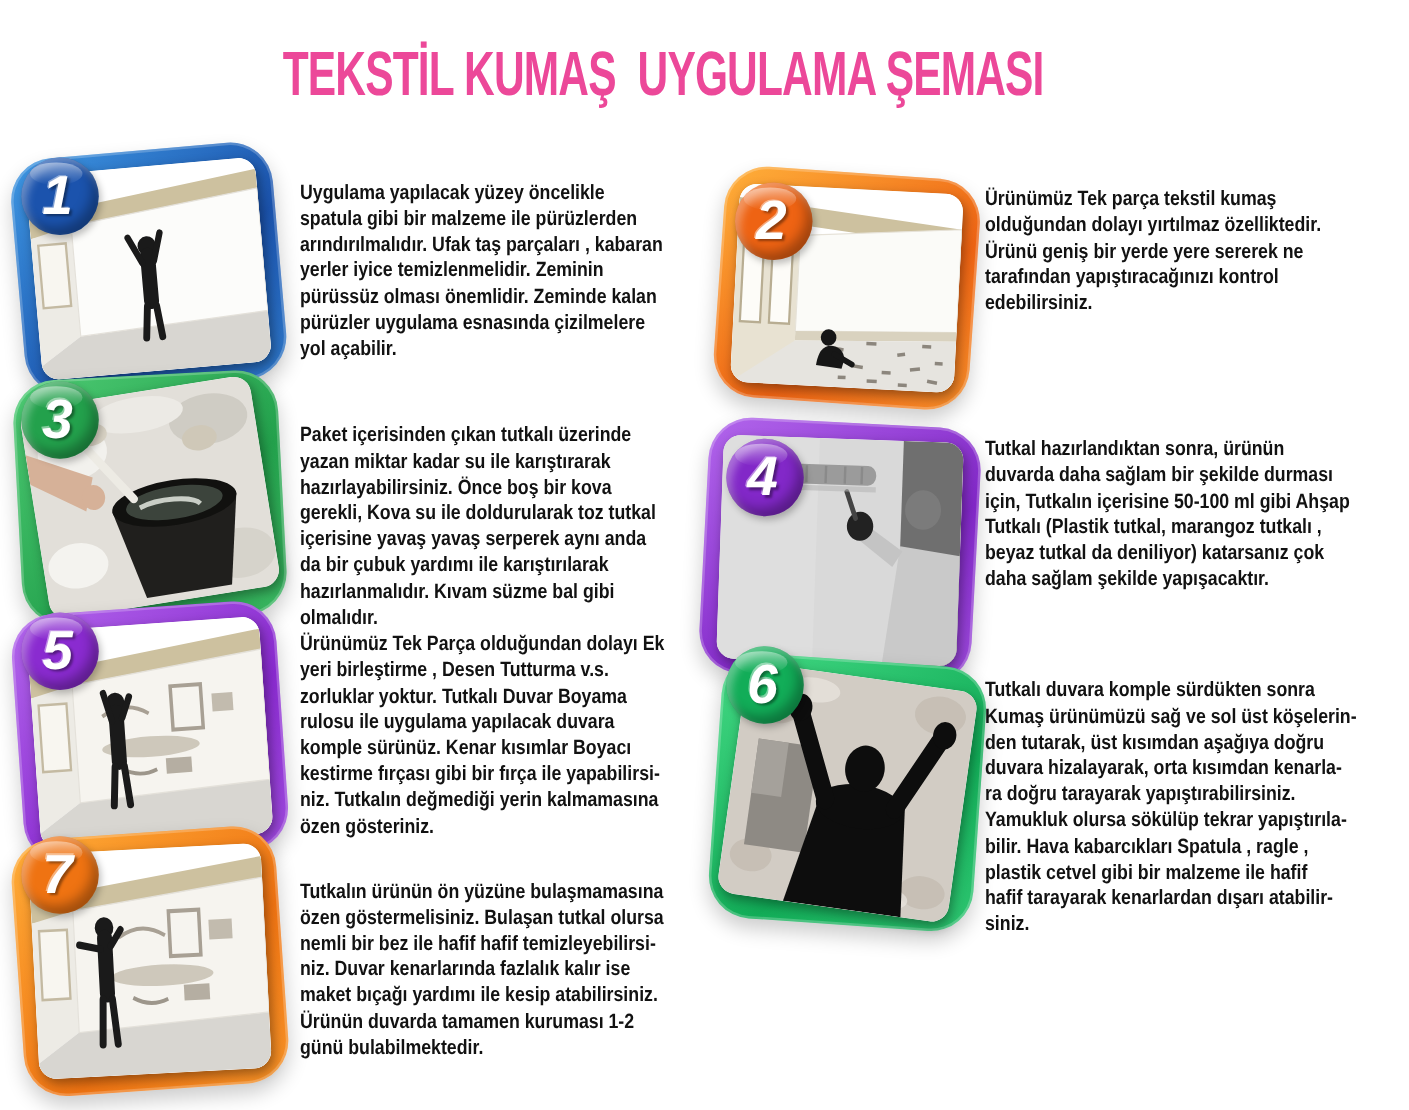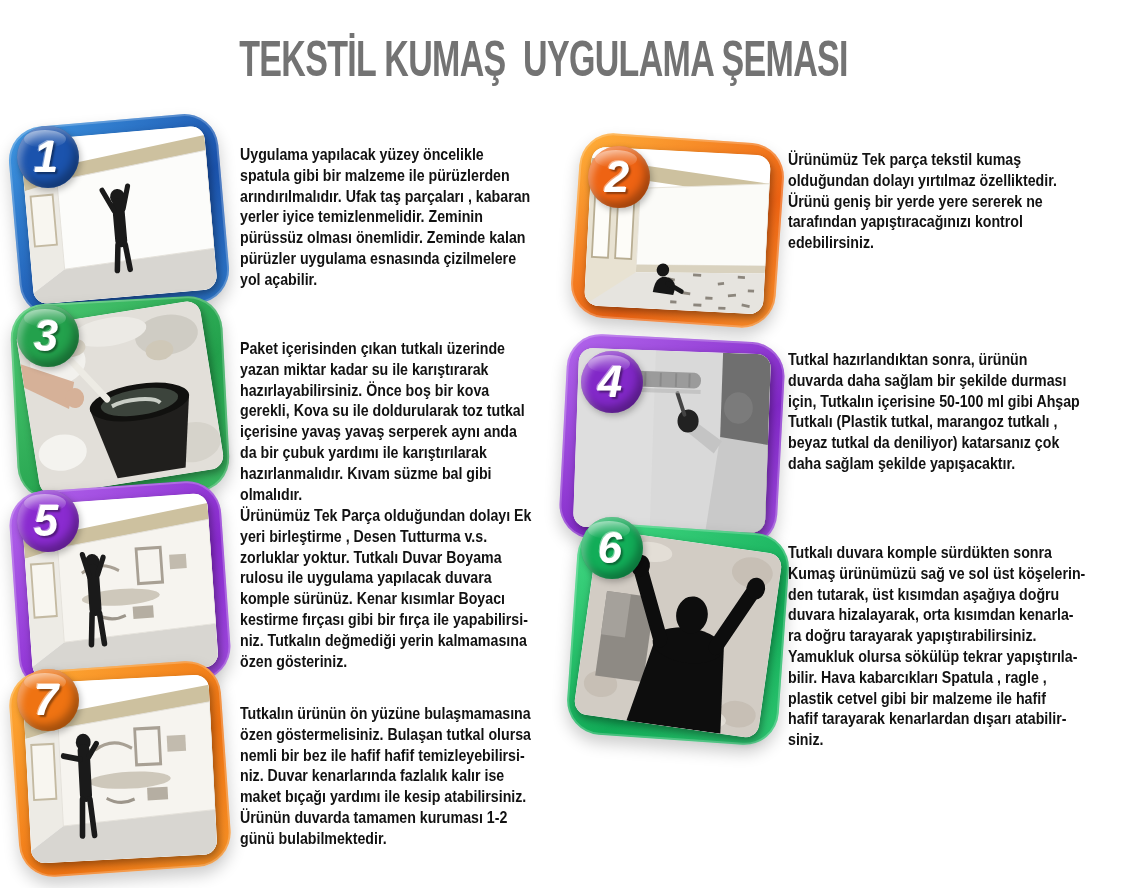--- a/index.html
+++ b/index.html
@@ -1,20 +1,20 @@
 <!DOCTYPE html>
 <html><head>
 <meta charset="utf-8">
 <style>
   html,body{margin:0;padding:0;background:#ffffff;}
   .page{position:relative;width:1127px;height:888px;background:#ffffff;overflow:hidden;
         font-family:"Liberation Sans",sans-serif;}
 
   
-  .title{position:absolute;top:30px;left:16px;width:1056px;text-align:center;margin:0;color:#737373;text-decoration:underline;}
+  .title{position:absolute;top:30px;left:3px;width:1056px;text-align:center;margin:0;color:#ec4899;text-decoration:underline;}
   .title span{display:inline-block;font-size:50px;font-weight:700;letter-spacing:-1px;
               transform:scaleX(.68);transform-origin:center top;white-space:pre;}
 
   
   .figure{position:absolute;}
   .frame{position:absolute;inset:0;border-radius:34px;
          background:linear-gradient(140deg,var(--c2) 0%,var(--c) 62%,var(--c2) 130%);
          box-shadow:0 8px 16px rgba(0,0,0,.20), inset 0 0 0 2px rgba(255,255,255,.22);}
   .photo{position:absolute;inset:13px;border-radius:14px;background:#fff;overflow:hidden;
          box-shadow:2px 4px 9px rgba(0,0,0,.38);}

